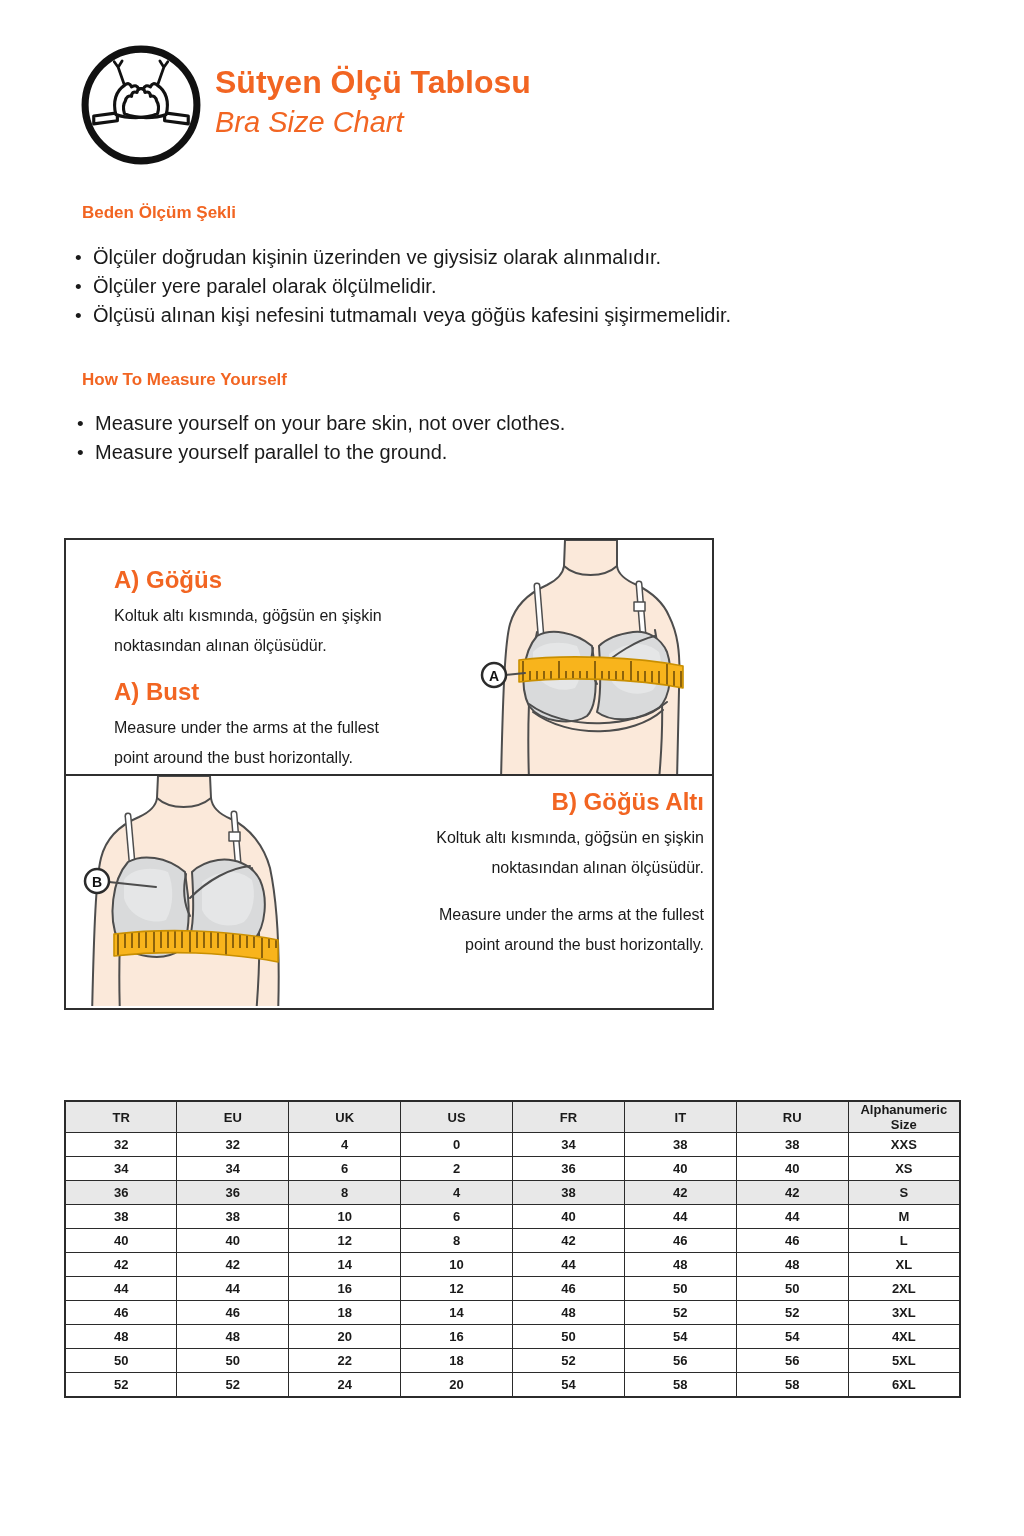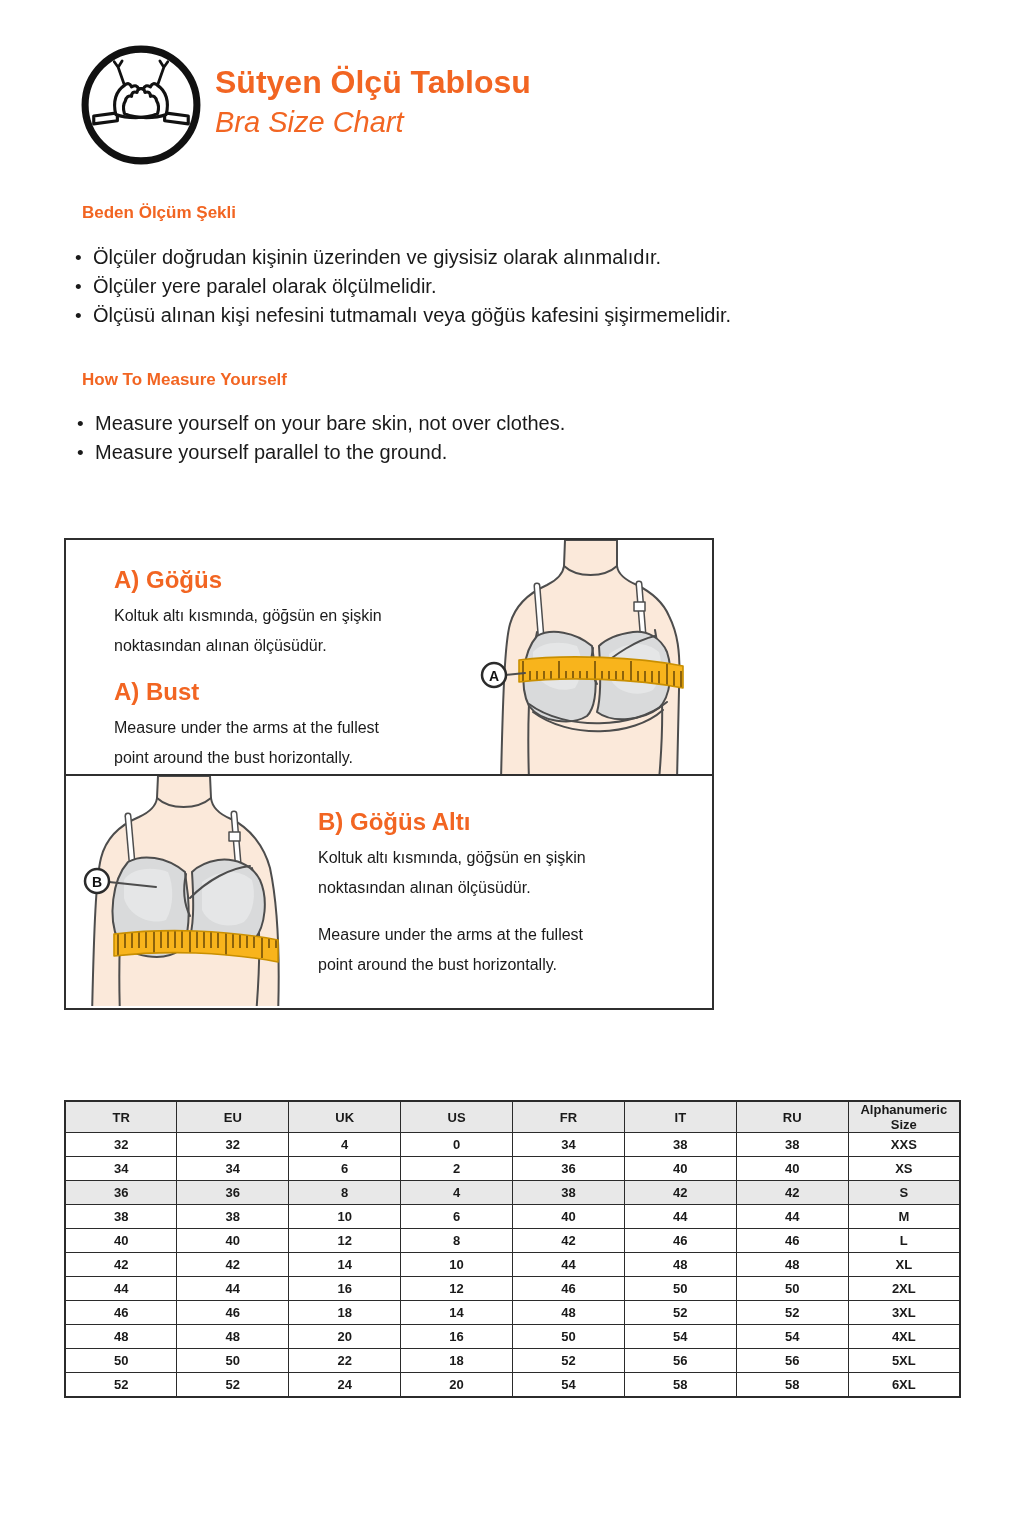--- a/index.html
+++ b/index.html
@@ -29,21 +29,21 @@
   .sec-tr-list{left:74px;top:243px;}
   .sec-en-head{left:78px;top:366px;}
   .sec-en-list{left:76px;top:409px;}
   
   .panels{left:64px;top:538px;width:650px;}
   .panel{position:relative;border:2px solid var(--box_border);background:#fff;box-sizing:border-box;}
   .panel-a{height:238px;}
   .panel-b{height:234px;border-top:0;}
   .panel-text{position:absolute;}
   .panel-a .panel-text{left:30px;top:26px;width:400px;margin-left:18px;}
-  .panel-b .panel-text{left:252px;top:32px;width:386px;}
+  .panel-b .panel-text{left:252px;top:12px;width:386px;text-align:right;}
   .p-head{font-size:24px;font-weight:bold;color:var(--orange);margin:0 0 7px 0;}
   .p-body{font-size:16px;line-height:30px;margin:0 0 17px 0;white-space:pre-line;}
   .figure-a{position:absolute;right:0;top:0;width:235px;height:234px;}
   .figure-b{position:absolute;left:0;top:0;width:246px;height:230px;}
   svg text.badge-letter{font-family:"Liberation Sans",sans-serif;font-weight:bold;font-size:14px;fill:#111;}
   
   .conv-table{left:64px;top:1100px;width:897px;border-collapse:collapse;table-layout:fixed;
     border:2px solid var(--table_border);}
   .conv-table th,.conv-table td{border:1.5px solid var(--table_border);text-align:center;vertical-align:middle;padding:0;}
   .conv-table th.t-title{background:var(--orange);color:#fff;font-size:15px;font-weight:bold;height:23px;}

